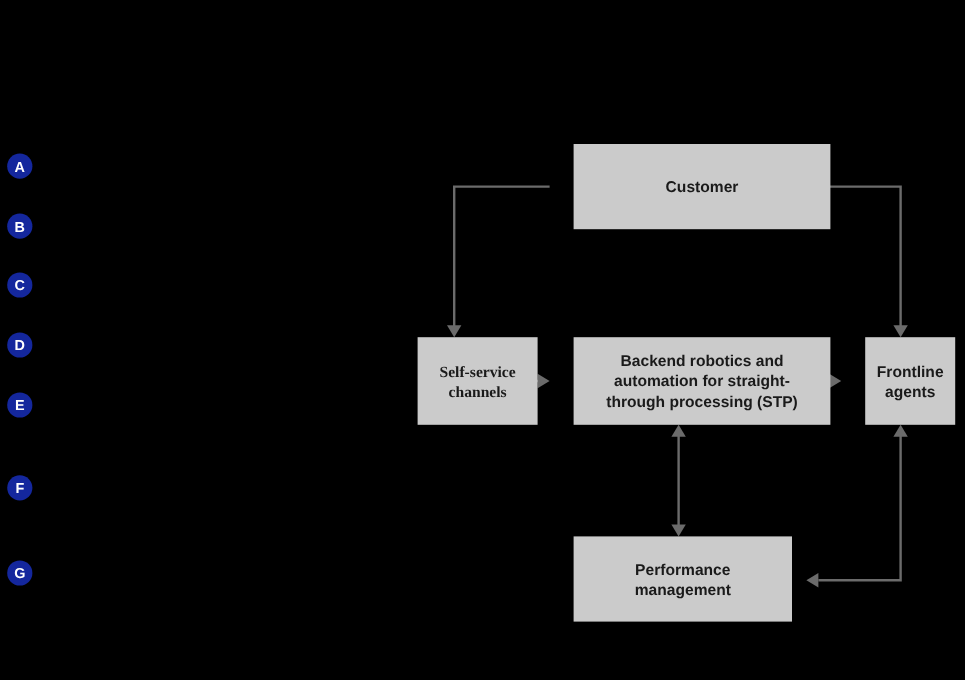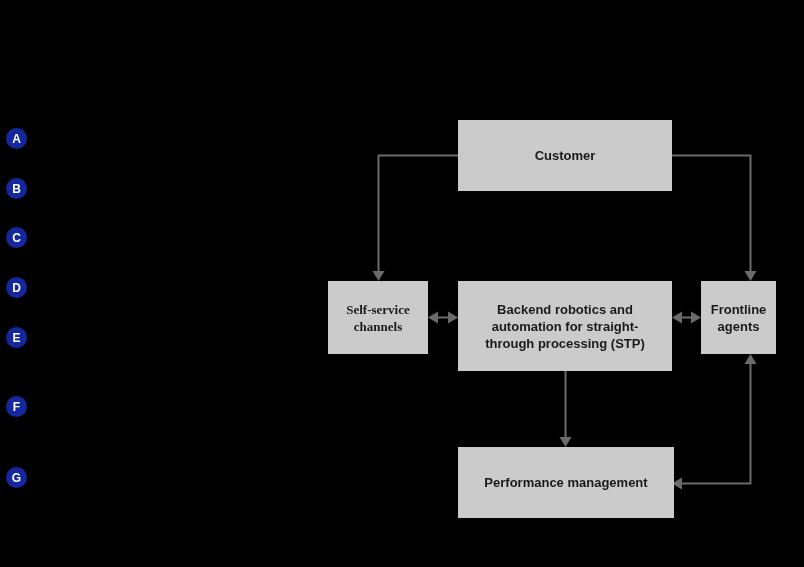--- a/index.html
+++ b/index.html
@@ -21,26 +21,27 @@
     color: #1a1a1a;
     font-size: 13px;
     font-weight: bold;
     line-height: 17px;
     display: flex;
     align-items: center;
     justify-content: center;
     text-align: center;
     box-sizing: border-box;
     padding: 4px 14px;
+    margin-left: 20px;
   }
   .node-customer      { left: 458px; top: 120px; width: 214px; height: 71px; }
   .node-self-service  { left: 328px; top: 281px; width: 100px; height: 73px; font-family: Liberation Serif, serif; }
-  .node-backend       { left: 458px; top: 281px; width: 214px; height: 90px; }
+  .node-backend       { left: 458px; top: 281px; width: 214px; height: 73px; }
   .node-frontline     { left: 701px; top: 281px; width:  75px; height: 73px; }
-  .node-performance   { left: 458px; top: 447px; width: 216px; height: 71px; }
+  .node-performance   { left: 458px; top: 447px; width: 182px; height: 71px; }
   .legend-marker {
     position: absolute;
     left: 6px;
     width: 21px;
     height: 21px;
     border-radius: 50%;
     background: #14279d;
     color: #ffffff;
     font-size: 12px;
     font-weight: bold;

